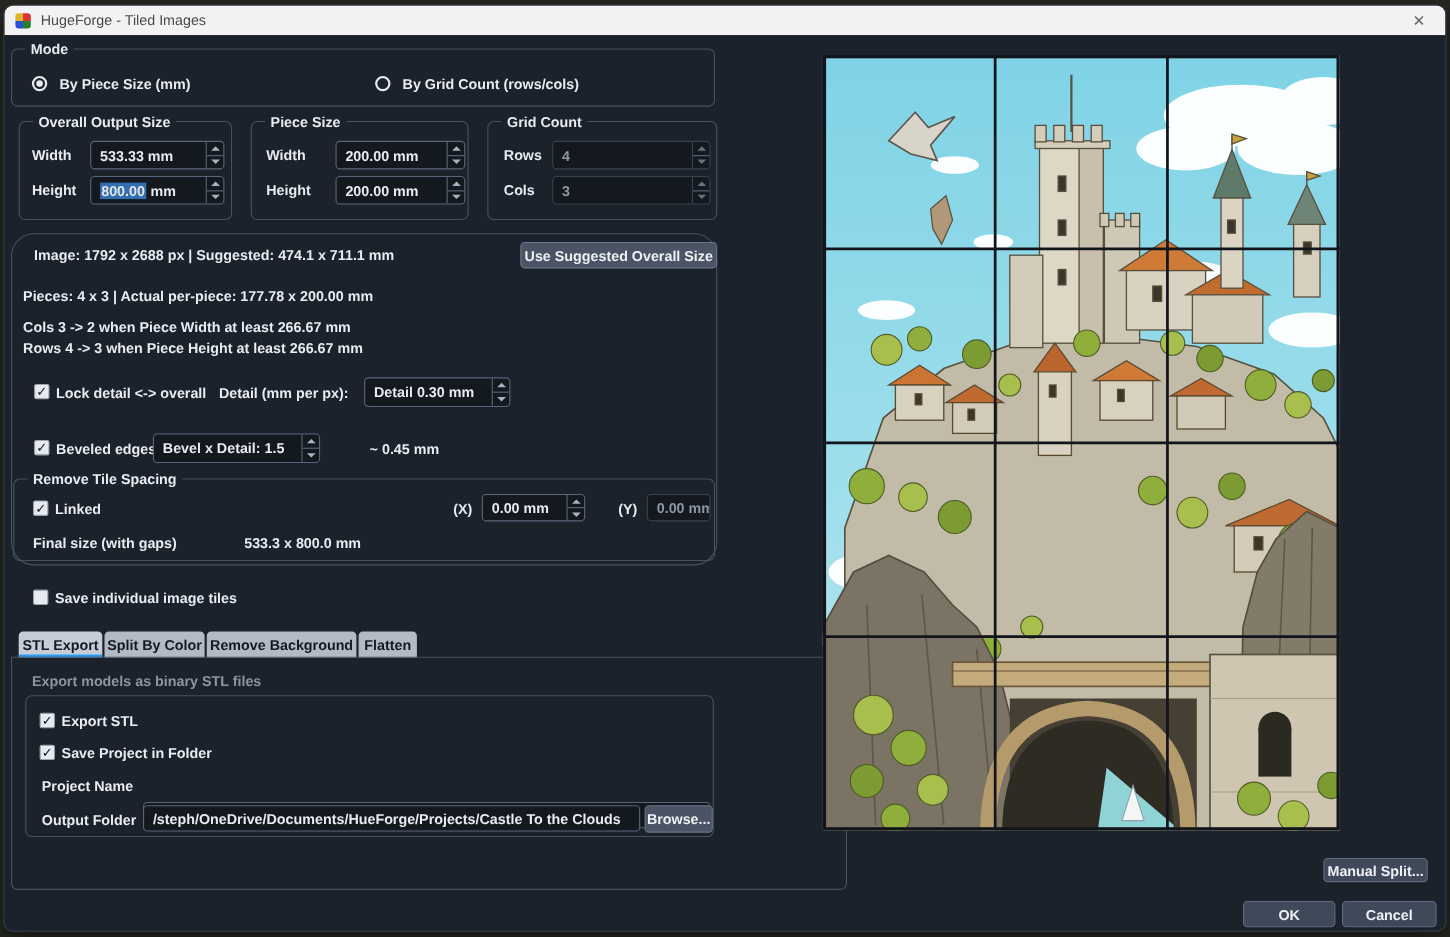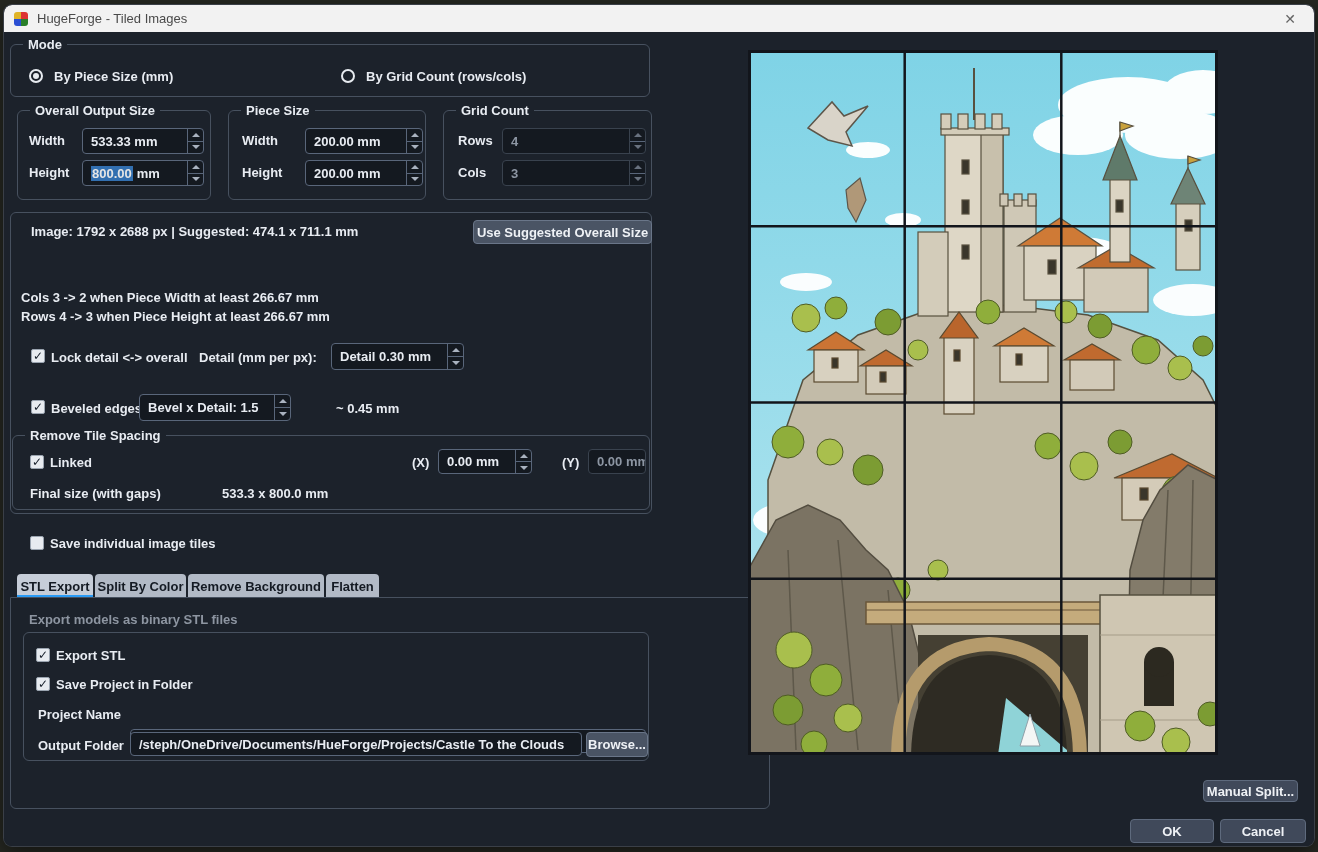--- a/index.html
+++ b/index.html
@@ -154,23 +154,24 @@
             <div>
               <span class="aru"></span>
             </div>
             <div>
               <span class="ard"></span>
             </div>
           </div>
       </div>
     </div>
 
-    <div class="box" style="left:6px;top:180px;width:642px;height:302px;">
+    <div class="box" style="left:6px;top:180px;width:642px;height:302px;border-radius:21px;">
       <span class="t" style="left:20px;top:10px;">Image: 1792 x 2688 px | Suggested: 474.1 x 711.1 mm</span>
       <div class="btn lite" style="left:462px;top:7px;width:179px;height:24px;">Use Suggested Overall Size</div>
+      <span class="t" style="left:10px;top:48px;">Pieces: 4 x 3 | Actual per-piece: 177.78 x 200.00 mm</span>
       <span class="t" style="left:10px;top:76px;">Cols 3 -&gt; 2 when Piece Width at least 266.67 mm</span>
       <span class="t" style="left:10px;top:95px;">Rows 4 -&gt; 3 when Piece Height at least 266.67 mm</span>
 
       <span class="cb checked" style="left:20px;top:136px;"></span>
       <span class="t" style="left:40px;top:136px;">Lock detail &lt;-&gt; overall</span>
       <span class="t" style="left:188px;top:136px;">Detail (mm per px):</span>
       <div class="spin" style="left:320px;top:130px;width:133px;height:27px;">
         <div class="val">Detail 0.30 mm</div>
         <div class="btns">
             <div>

